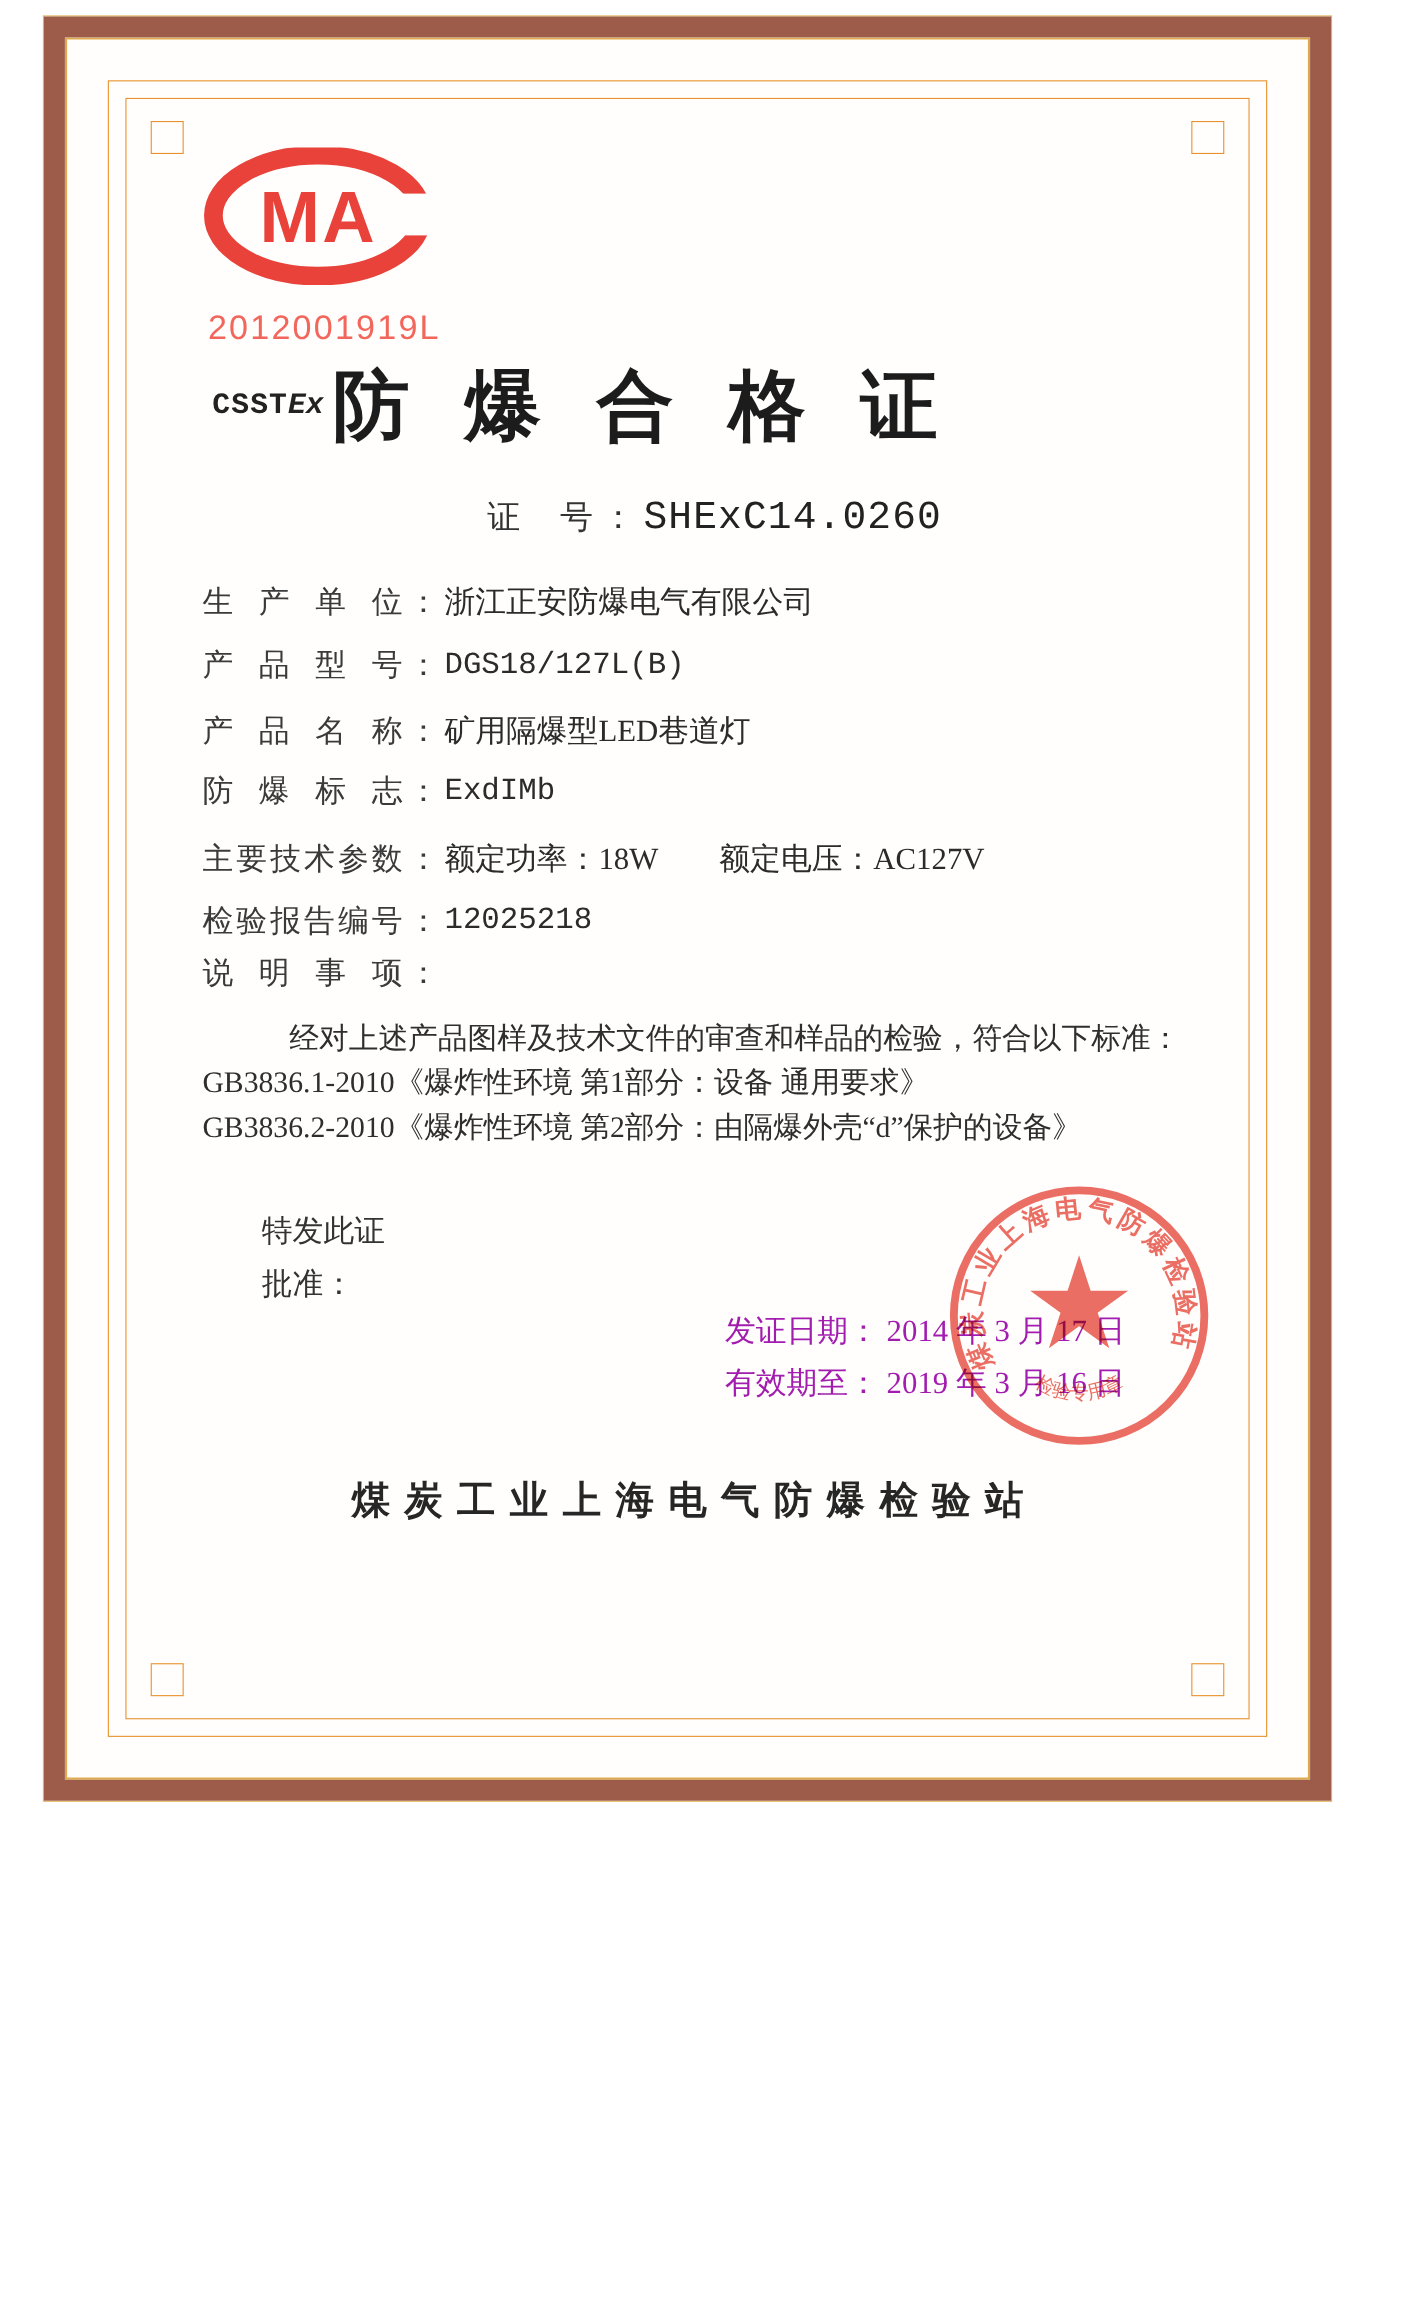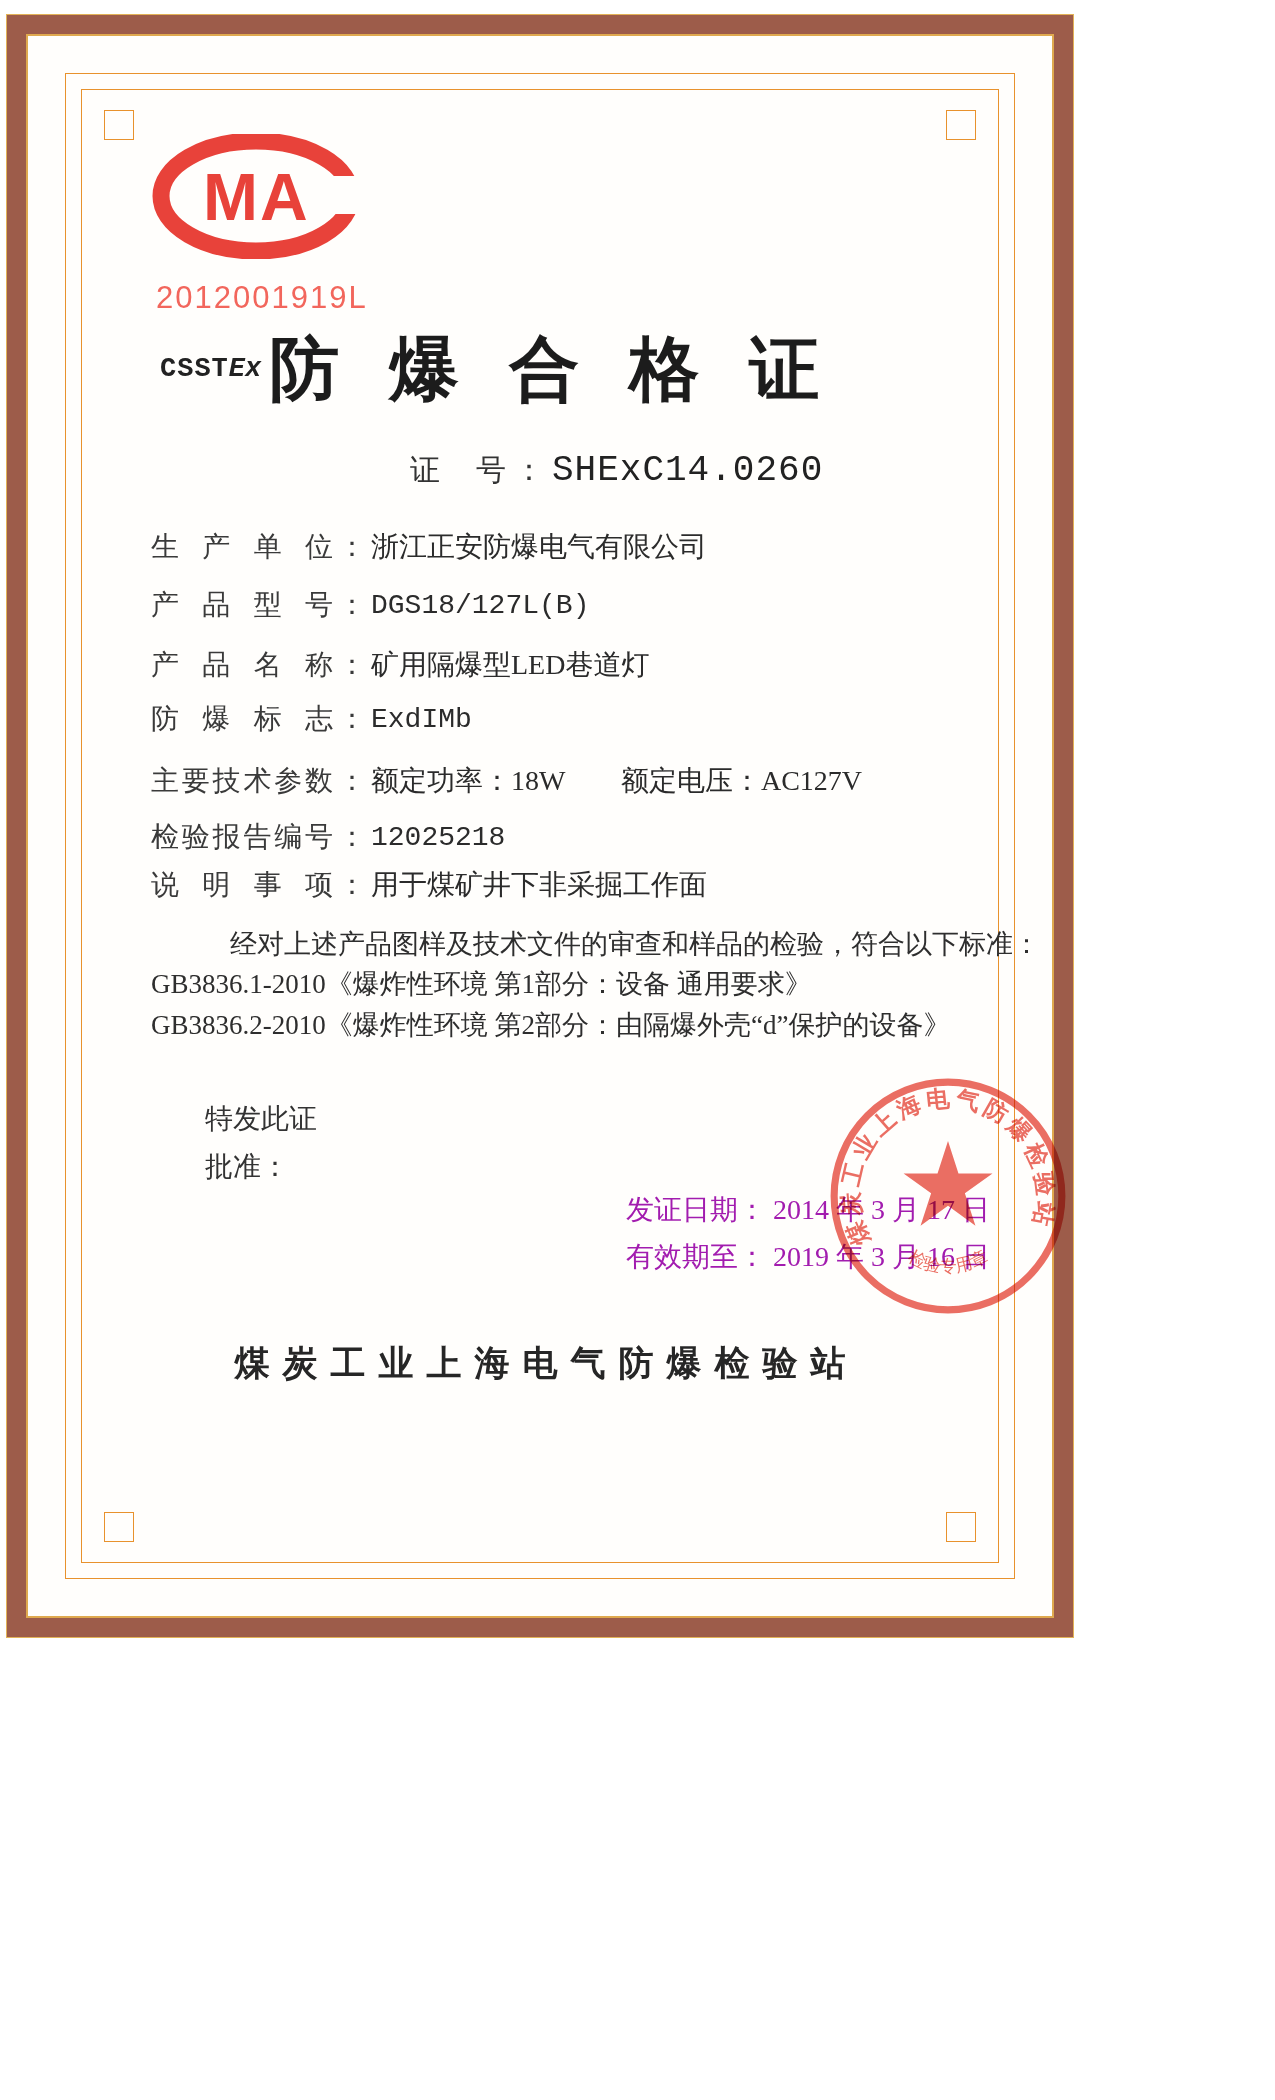--- a/index.html
+++ b/index.html
@@ -2,21 +2,21 @@
 <html><head>
 <meta charset="utf-8">
 <style>
   html,body{margin:0;padding:0;background:#ffffff;}
   body{
     position:relative;width:1275px;height:2100px;overflow:hidden;
     font-family:"Liberation Serif","DejaVu Serif",serif;color:#2b2b2b;
   }
   
   .cert{
-    position:absolute;left:7px;top:15px;width:1066px;height:1622px;
+    position:absolute;left:40px;top:15px;width:1170px;height:1622px;
     box-sizing:border-box;border:19px solid #9d5c4a;background:#fffefc;
     box-shadow:inset 0 0 0 2px #dfa94f, 0 0 0 1px #e2b257;
   }
   
   .frame{position:absolute;border:1px solid #e8922d;pointer-events:none;}
   .frame-a{inset:39px;}
   .frame-b{inset:55px;}
   .knot{position:absolute;width:28px;height:28px;border:1px solid #e8922d;}
   .knot.tl{left:78px;top:76px;}
   .knot.tr{right:78px;top:76px;}
@@ -123,21 +123,20 @@
     <span class="fvalue">额定功率：18W　　额定电压：AC127V</span>
   </div>
   <div class="frow" style="top:784px">
     <span class="flabel">检验报告编号</span>
     <span class="fcolon">：</span>
     <span class="fvalue latin">12025218</span>
   </div>
   <div class="frow" style="top:832px">
     <span class="flabel">说明事项</span>
     <span class="fcolon">：</span>
-    <span class="fvalue">用于煤矿井下非采掘工作面</span>
   </div>
 
   <div class="statement">经对上述产品图样及技术文件的审查和样品的检验，符合以下标准：</div>
   <div class="standard std1">GB3836.1-2010《爆炸性环境 第1部分：设备  通用要求》</div>
   <div class="standard std2">GB3836.2-2010《爆炸性环境 第2部分：由隔爆外壳“d”保护的设备》</div>
 
   <div class="issue-note">特发此证</div>
   <div class="approval">批准：</div>
 
   <div class="date-row date-issue">

